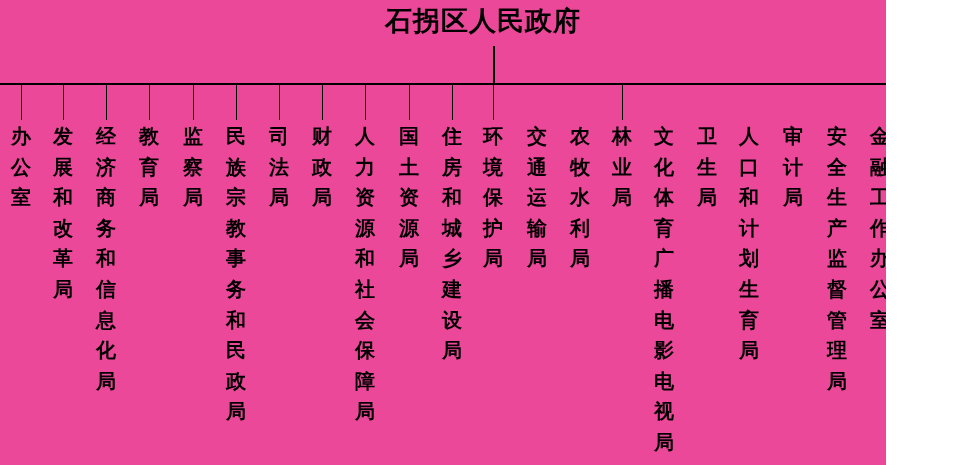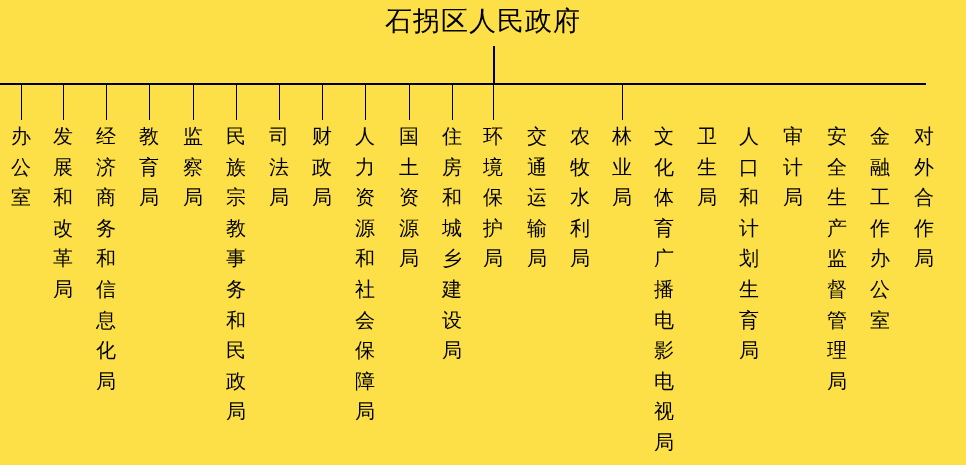--- a/index.html
+++ b/index.html
@@ -7,24 +7,25 @@
     margin: 0;
     padding: 0;
     background: #ffffff;
   }
   body {
     font-family: "DejaVu Sans", "Liberation Sans", sans-serif;
     color: #000000;
   }
   #chart-root {
     position: relative;
-    width: 966px;
+    width: 886px;
     height: 465px;
     overflow: hidden;
-    background: #fde047;
+    background: #ec4899;
+    font-weight: bold;
   }
   
   #root-title {
     position: absolute;
     left: 0;
     top: 4px;
     width: 966px;
     text-align: center;
     font-size: 27px;
     line-height: 34px;

